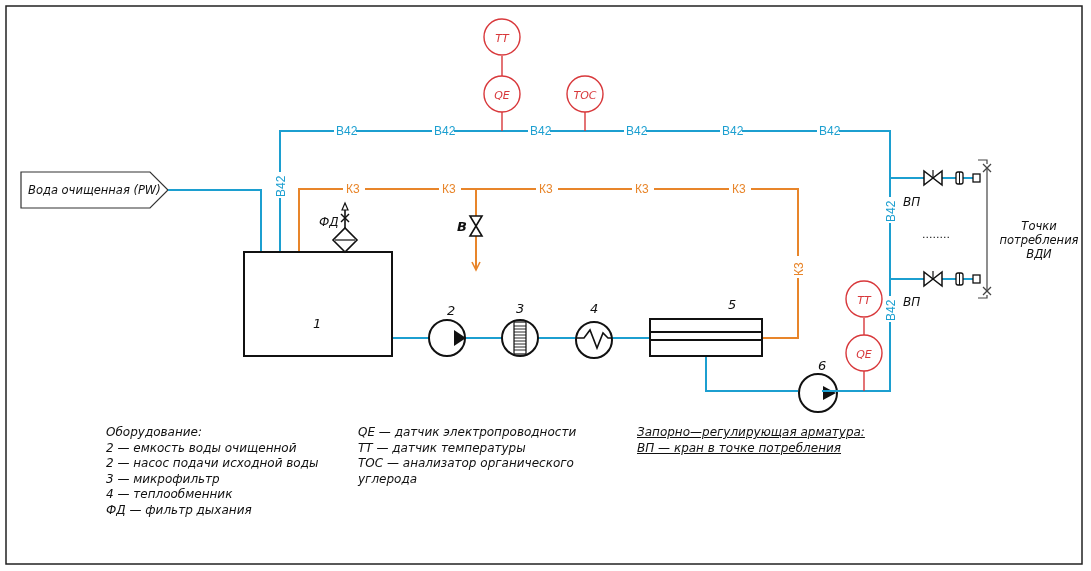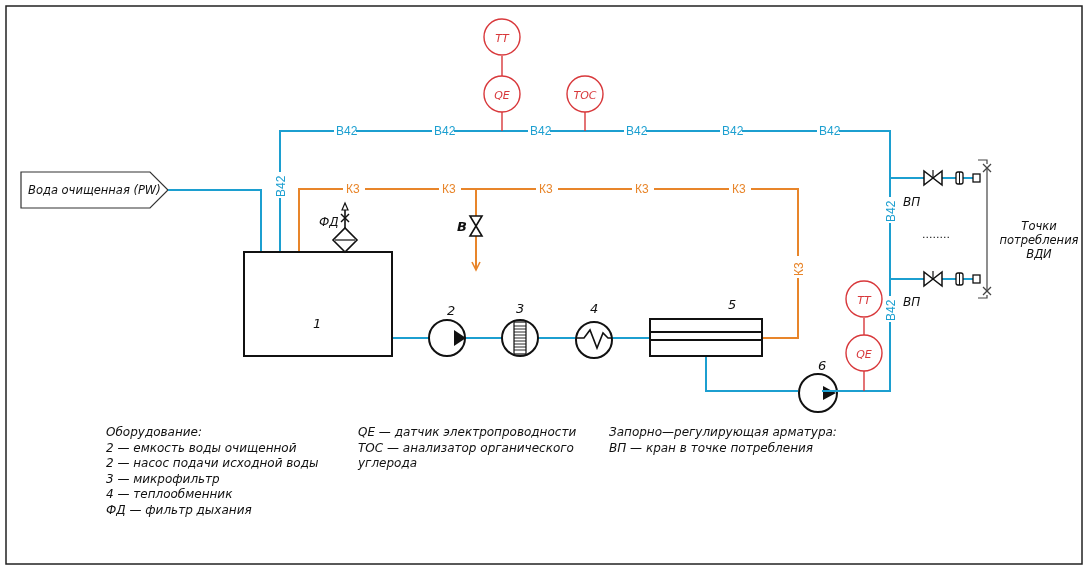--- a/index.html
+++ b/index.html
@@ -207,20 +207,21 @@
   <div>Оборудование:</div>
   <div>2 — емкость воды очищенной</div>
   <div>2 — насос подачи исходной воды</div>
   <div>3 — микрофильтр</div>
   <div>4 — теплообменник</div>
   <div>ФД — фильтр дыхания</div>
 </div>
 
 <div class="legend" style="left:358px; top:425px;">
   <div>QE — датчик электропроводности</div>
+  <div>TT — датчик температуры</div>
   <div>TOC — анализатор органического</div>
   <div>углерода</div>
 </div>
 
-<div class="legend" style="left:609px; top:425px;">
+<div class="legend" style="left:637px; top:425px;text-decoration:underline;">
   <div>Запорно—регулирующая арматура:</div>
   <div>ВП — кран в точке потребления</div>
 </div>
 
 </body></html>

